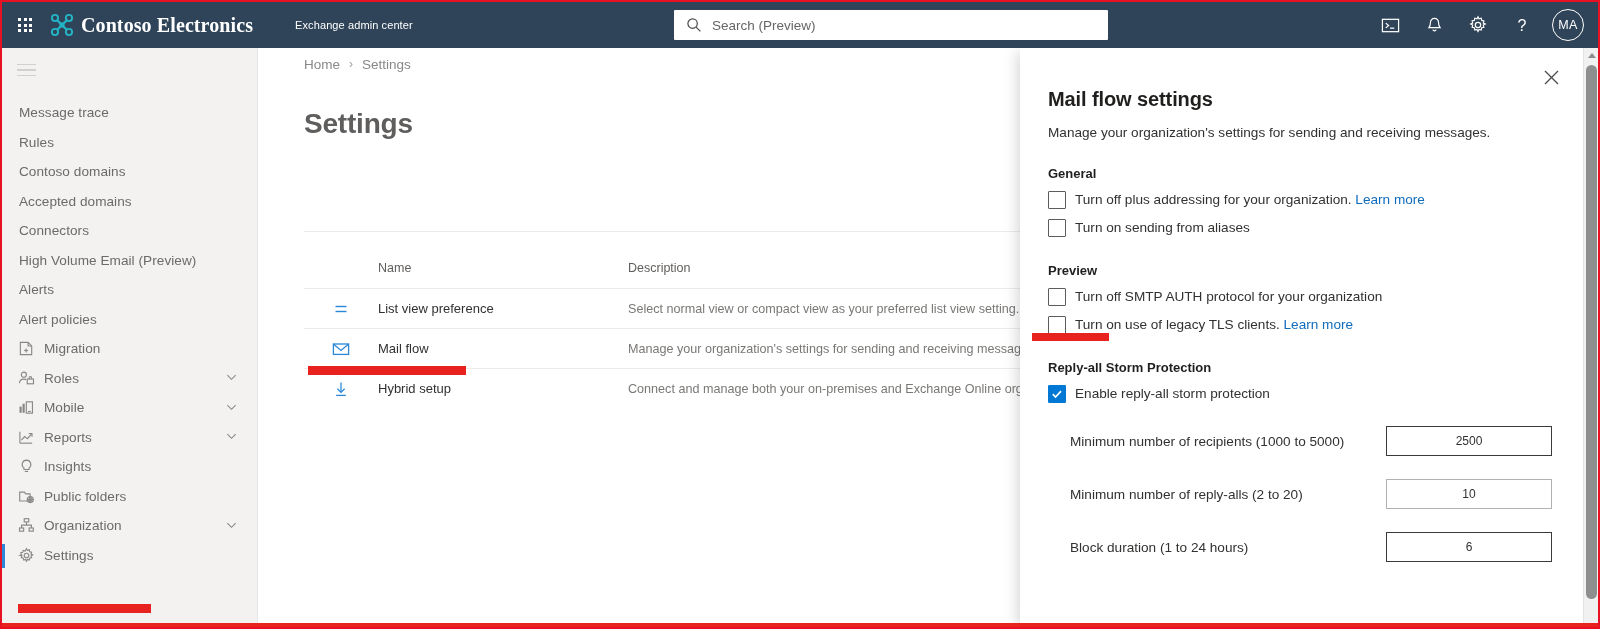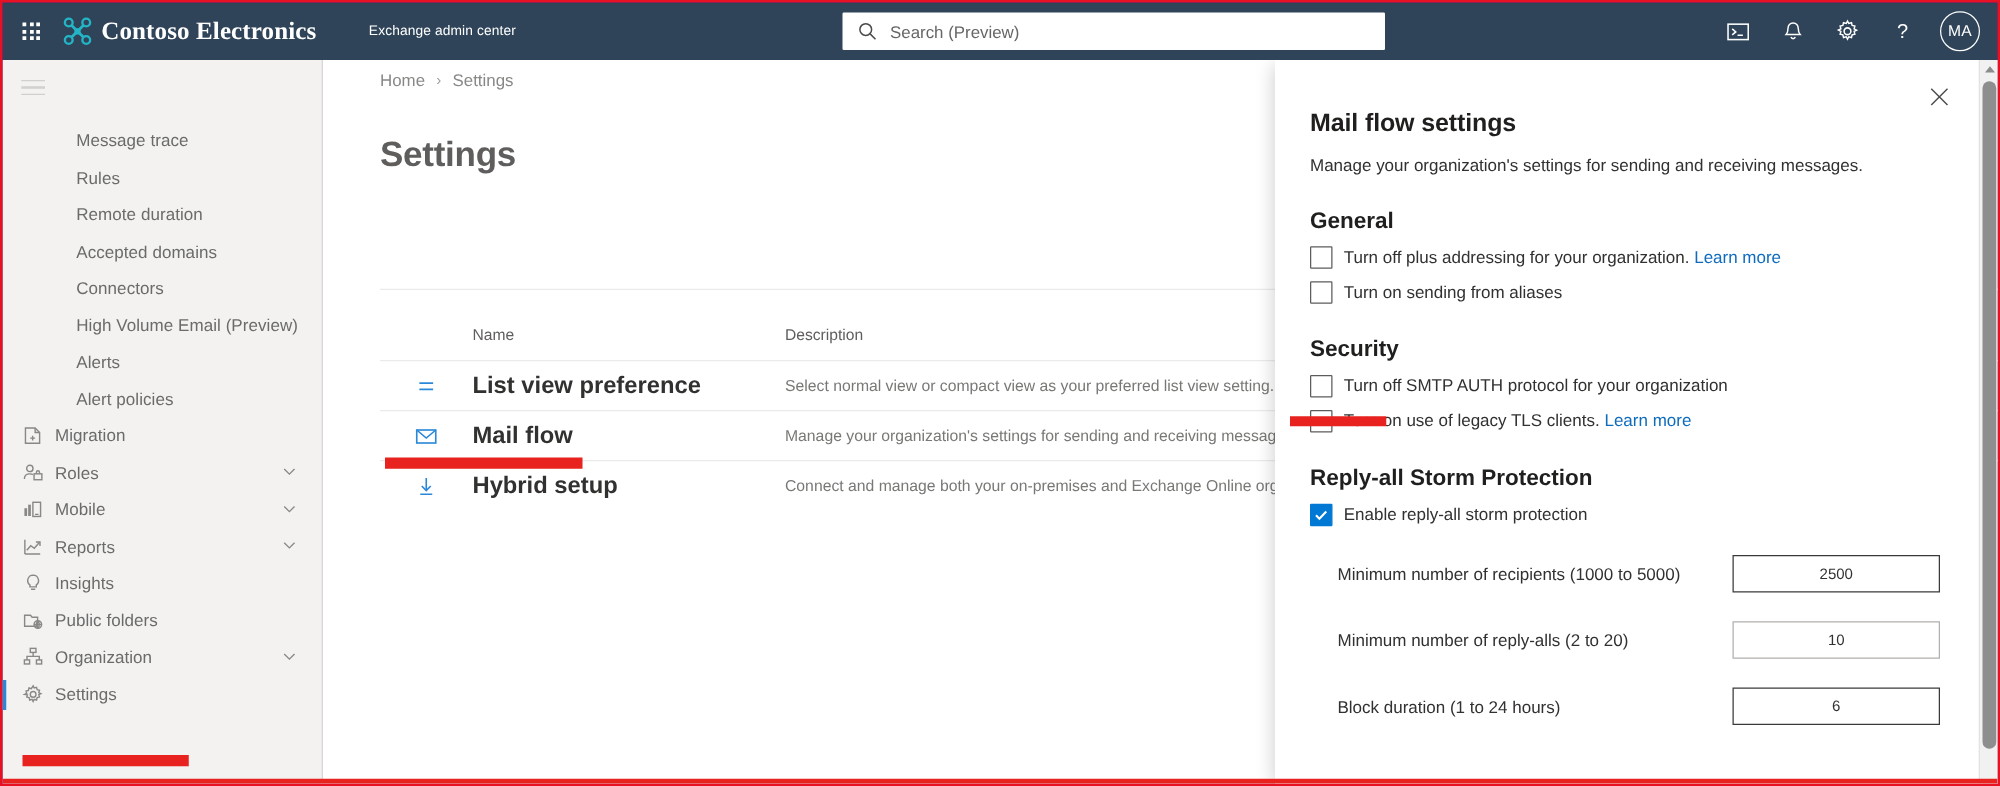--- a/index.html
+++ b/index.html
@@ -94,21 +94,21 @@
   }
   .hamburger i { width: 19px; height: 1.6px; background: #d2d0ce; display: block; }
   .navlist { margin-top: 8px; }
   .navitem {
     position: relative;
     display: flex; align-items: center;
     height: 29.5px; padding-left: 15px;
     cursor: pointer; color: #6b6b6b;
     font-size: 13.6px;
   }
-  .navitem.sub { padding-left: 59px; }
+  .navitem.sub { padding-left: 17px; }
   .navitem .nic {
     width: 18px; height: 18px; flex: none;
     display: flex; align-items: center; justify-content: center;
     color: #8a8886; margin-right: 9px;
   }
   .navitem .nlabel { white-space: nowrap; letter-spacing: .05px; }
   .navitem .chev {
     position: absolute; right: 20px; top: 50%;
     transform: translateY(-50%); color: #8a8886;
   }
@@ -149,21 +149,21 @@
     font-size: 12.5px; color: #605e5c;
   }
   .cell-ic { width: 74px; flex: none; display: flex; align-items: center; justify-content: center; }
   .cell-name { width: 250px; flex: none; }
   .cell-desc { flex: 1; }
   .tbl-row {
     display: flex; align-items: center;
     height: 40px; border-top: 1px solid #edebe9;
     cursor: pointer;
   }
-  .tbl-row .cell-name { font-size: 19px; color: #323130; font-weight: bold; }
+  .tbl-row .cell-name { font-size: 13px; color: #323130; }
   .tbl-row .cell-desc { font-size: 12.6px; color: #7a7875; white-space: nowrap; }
   .rowic { color: #2b88d8; display: flex; align-items: center; justify-content: center; }
 
   
   .panel {
     position: absolute; top: 46px; right: 12px;
     width: 566px; height: 583px;
     background: #ffffff;
     box-shadow: -6px 0 14px -4px rgba(0,0,0,.18);
     z-index: 30; overflow: hidden;
@@ -171,21 +171,21 @@
   .panel-close {
     position: absolute; top: 14px; right: 20px;
     width: 30px; height: 30px;
     display: flex; align-items: center; justify-content: center;
     cursor: pointer; color: #4a4a4a;
   }
   .panel-body { padding: 40px 34px 0 28px; }
   .panel-title { font-size: 20px; font-weight: 700; color: #201f1e; letter-spacing: -.1px; }
   .panel-desc { margin-top: 14px; font-size: 13.6px; color: #323130; }
   .sect-head {
-    margin-top: 26px; font-size: 18px; font-weight: 600; color: #201f1e;
+    margin-top: 26px; font-size: 13px; font-weight: 600; color: #201f1e;
   }
   .cbrow { display: flex; align-items: center; margin-top: 9px; }
   .cbox {
     width: 18px; height: 18px; flex: none;
     border: 1px solid #5c5c5c; background: #ffffff;
     margin-right: 9px; margin-top: 1px; cursor: pointer;
     border-radius: 1px;
     display: flex; align-items: center; justify-content: center;
   }
   .cbox.checked { background: #0078d4; border-color: #0078d4; }
@@ -318,21 +318,21 @@
         <i></i>
     </div>
     <div class="navlist">
         <div class="navitem sub">
           <span class="nlabel">Message trace</span>
         </div>
         <div class="navitem sub">
           <span class="nlabel">Rules</span>
         </div>
         <div class="navitem sub">
-          <span class="nlabel">Remote duration</span>
+          <span class="nlabel">Contoso domains</span>
         </div>
         <div class="navitem sub">
           <span class="nlabel">Accepted domains</span>
         </div>
         <div class="navitem sub">
           <span class="nlabel">Connectors</span>
         </div>
         <div class="navitem sub">
           <span class="nlabel">High Volume Email (Preview)</span>
         </div>
@@ -506,21 +506,21 @@
       <div id="panel-sections">
           <div class="sect-head">General</div>
           <div class="cbrow">
             <span class="cbox"></span>
             <span class="cblabel"><span>Turn off plus addressing for your organization.</span> <span class="lnk">Learn more</span></span>
           </div>
           <div class="cbrow">
             <span class="cbox"></span>
             <span class="cblabel"><span>Turn on sending from aliases</span></span>
           </div>
-          <div class="sect-head">Security</div>
+          <div class="sect-head">Preview</div>
           <div class="cbrow">
             <span class="cbox"></span>
             <span class="cblabel"><span>Turn off SMTP AUTH protocol for your organization</span></span>
           </div>
           <div class="cbrow">
             <span class="cbox"></span>
             <span class="cblabel"><span>Turn on use of legacy TLS clients.</span> <span class="lnk">Learn more</span></span>
           </div>
           <div class="sect-head">Reply-all Storm Protection</div>
           <div class="cbrow">

